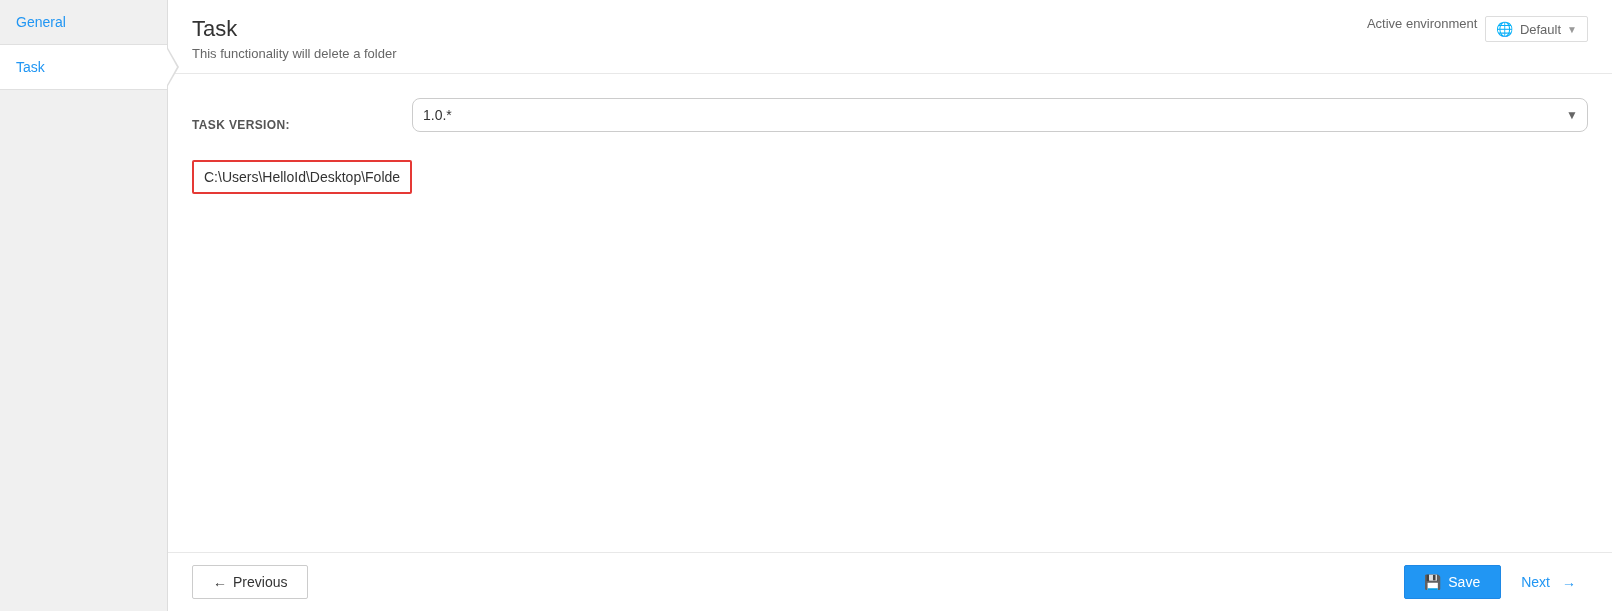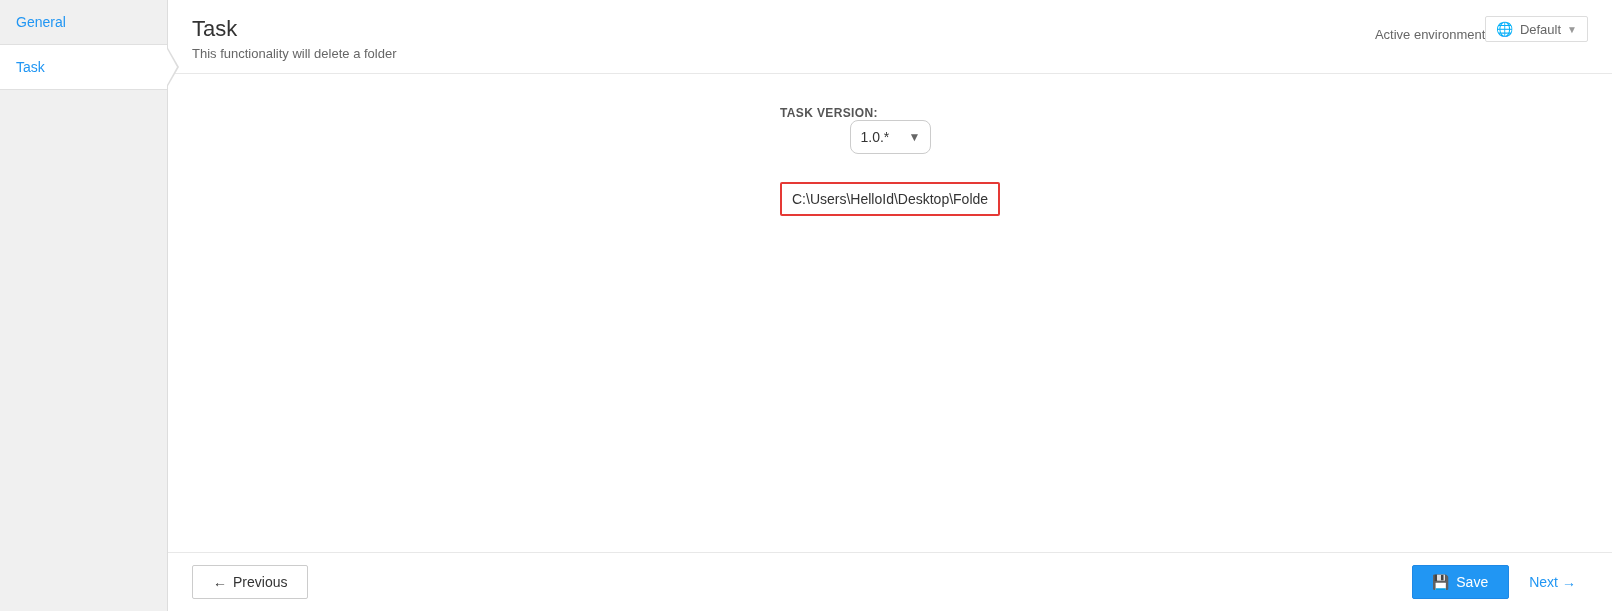--- a/index.html
+++ b/index.html
@@ -89,21 +89,22 @@
       color: #333;
       margin-bottom: 4px;
     }
     .header-subtitle {
       font-size: 13px;
       color: #666;
       text-align: center;
     }
     .header-right {
       display: flex;
-      align-items: flex-end;
+      align-items: flex-start;
+      gap: 8px;
       color: #666;
       font-size: 13px;
     }
     .env-label {
       color: #666;
     }
     .env-select {
       display: flex;
       align-items: center;
       gap: 6px;
@@ -123,23 +124,22 @@
 
     
     .form-area {
       flex: 1;
       padding: 24px 24px;
       overflow-y: auto;
     }
 
     .form-row {
       display: flex;
-      align-items: center;
+      align-items: flex-end;
       margin-bottom: 28px;
-      flex-direction: column;
     }
     .form-label {
       width: 220px;
       font-size: 12px;
       font-weight: 700;
       color: #555;
       text-transform: uppercase;
       letter-spacing: 0.03em;
       padding-top: 8px;
       flex-shrink: 0;
@@ -230,21 +230,21 @@
     }
     .btn-next {
       border: none;
       background: transparent;
       color: #2196F3;
       font-size: 14px;
       cursor: pointer;
       padding: 8px 12px;
       display: flex;
       align-items: center;
-      gap: 4px;
+      gap: 12px;
     }
     .save-icon {
       font-size: 14px;
     }
   </style>
 </head>
 <body>
 
 <div class="sidebar">
   <div class="sidebar-item">

